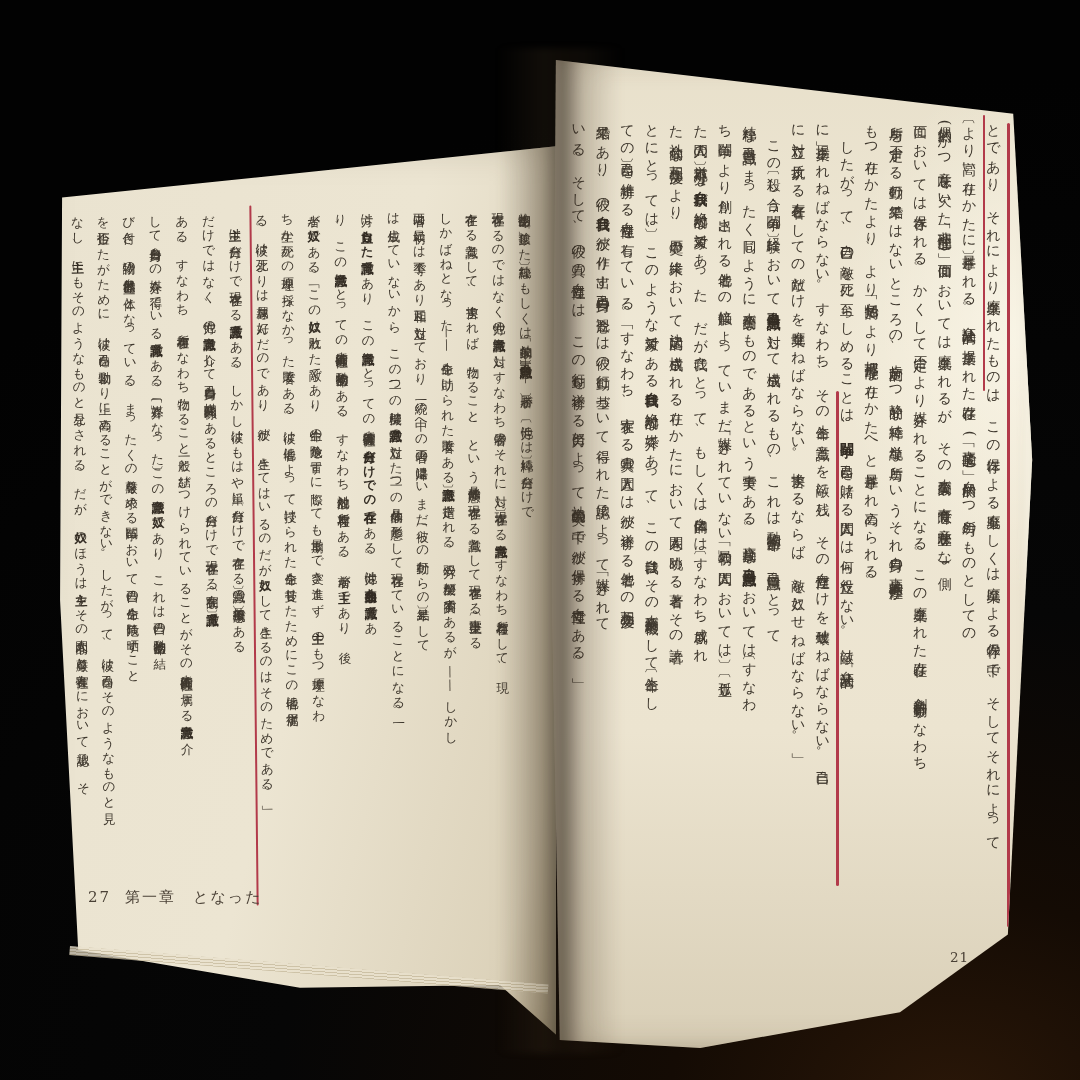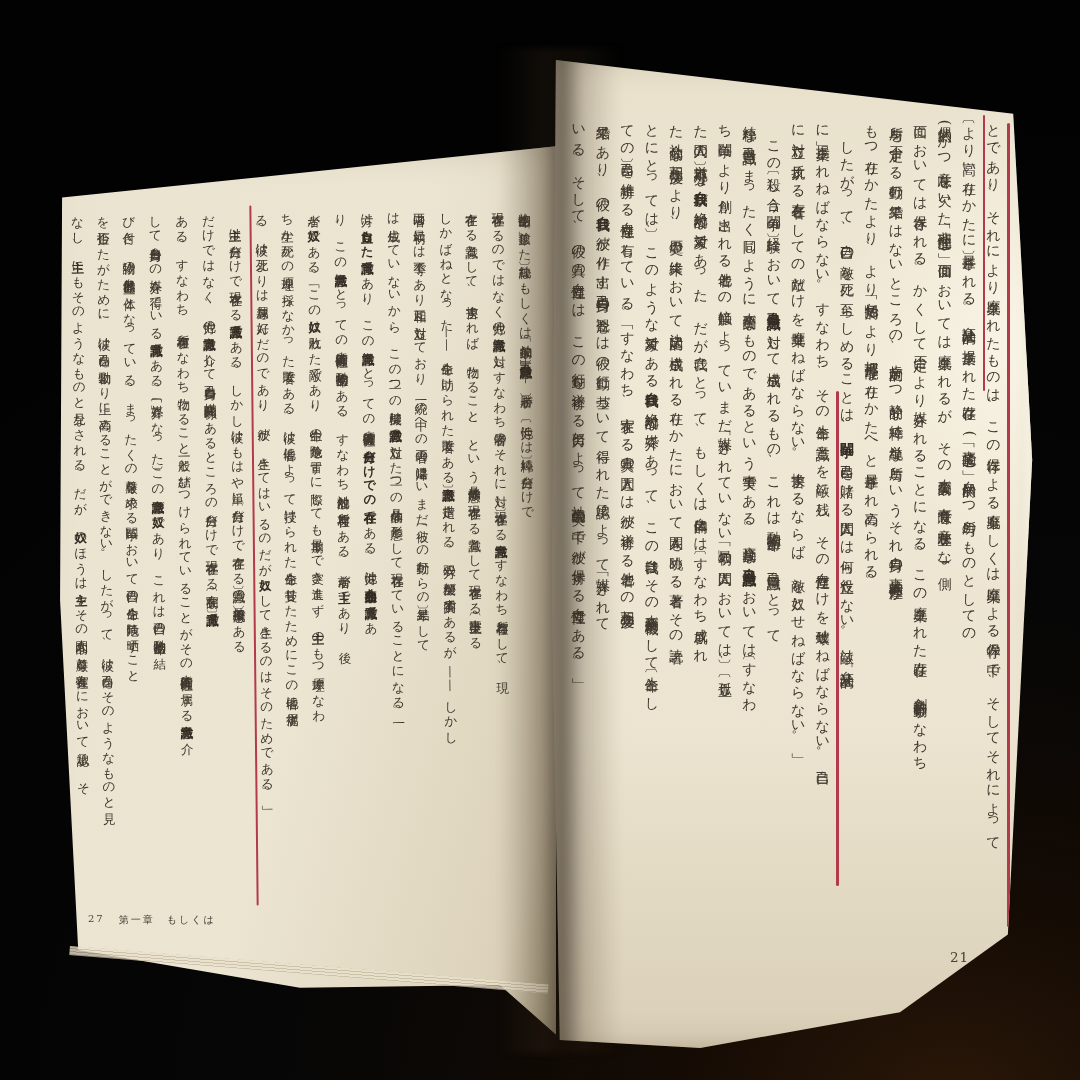--- a/index.html
+++ b/index.html
@@ -24,21 +24,21 @@
   .spine-shadow{position:absolute;left:498px;top:48px;width:124px;height:1005px;pointer-events:none;z-index:5;
     background:linear-gradient(to right, rgba(0,0,0,0) 0%, rgba(62,48,30,.25) 36%, rgba(28,20,11,.48) 52%, rgba(62,48,30,.2) 68%, rgba(0,0,0,0) 100%);
     filter:blur(3px);}
   .textblock{position:absolute;writing-mode:vertical-rl;color:#3f382e;}
   .tb-right{left:13px;top:60px;width:441px;height:812px;font-size:14px;line-height:24.4px;letter-spacing:1.55px;}
   .tb-left{left:26px;top:65px;width:463px;height:700px;font-size:12.6px;line-height:25.6px;letter-spacing:0.8px;transform:rotate(-0.6deg);}
   .col{position:relative;white-space:nowrap;}
   .em{font-family:"DejaVu Sans","Liberation Sans",sans-serif;font-weight:600;font-size:.97em;color:#332c23;}
   .uline{position:absolute;display:block;right:-3.5px;width:2.2px;border-radius:2px;background:rgba(178,58,74,.85);}
   .footer{position:absolute;color:#4a4136;font-family:"DejaVu Serif","Liberation Serif",serif;}
-  .footer-left{left:36px;top:773px;font-size:10px;display:flex;gap:14px;letter-spacing:2px;}
+  .footer-left{left:36px;top:748px;font-size:15px;display:flex;gap:14px;letter-spacing:2px;}
   .footer-right{left:398px;top:894px;font-size:13.5px;letter-spacing:1px;}
 </style>
 </head>
 <body>
 
 <div class="photo">
 
   <div class="page page-left">
     <div class="textblock tb-left" id="left-cols">
         <div class="col"><span>物的生命を「捨象」した〕純粋な〔もしくは「抽象的な」〕</span><span class="em">自己意識</span><span>〔——勝者〕が、〔他方には〕純粋に自分だけで</span></div>
@@ -55,21 +55,21 @@
         <div class="col"><span>　</span><span class="em">主</span><span>は自分だけで現存在する</span><span class="em">意識</span><span>である。しかし彼はもはや単に〔自分だけで存在する〕意識の〔抽象〕概念である</span><i class="uline" style="top: 0%; height: 100%; background: rgb(178, 58, 74);"></i></div>
         <div class="col"><span>だけではなく、他方の</span><span class="em">意識</span><span>を介して自己自身と媒介的関係にあるところの自分だけで現存在する〔実在的な〕</span><span class="em">意識</span><span>で</span></div>
         <div class="col"><span>ある。すなわち、所与存在すなわち物たること一般と結びつけられていることがその本質的実在性に属する</span><span class="em">意識</span><span>を介</span></div>
         <div class="col"><span>して自分自身との媒介を得ている</span><span class="em">意識</span><span>である。〔「媒介」となった〕この</span><span class="em">意識</span><span>が</span><span class="em">奴</span><span>であり、これは自己の動物的生命と結</span></div>
         <div class="col"><span>び付き、諸物の自然的世界と一体となっている。まったくの尊厳を求める闘争において自己の生命を危険に晒すこと</span></div>
         <div class="col"><span>を拒否したがために、彼は自己を動物より上に高めることができない。したがって、彼は自己をそのようなものと見</span></div>
         <div class="col"><span>なし、</span><span class="em">主</span><span>にもそのようなものと見なされる。だが、</span><span class="em">奴</span><span>のほうは</span><span class="em">主</span><span>をその人間的な尊厳と実在性とにおいて承認し、そ</span></div>
       </div>
     <div class="footer footer-left">
       <span>27</span>
-      <span>第一章　もしくは</span>
+      <span>第一章　となった</span>
     </div>
   </div>
 
   <div class="page page-right">
     <div class="textblock tb-right" id="right-cols">
         <div class="col"><span>とであり、それにより廃棄されたものは、この保存による廃棄もしくは廃棄による保存の中で、そしてそれによって</span><i class="uline" style="top: 1%; height: 99%; background: rgb(178, 58, 74);"></i></div>
         <div class="col"><span>〔より高い在りかたに〕昇華される。弁証法的に揚棄された存在は、(「直接的で」)自然的かつ所与のものとしての</span><i class="uline" style="top: 0%; height: 34%; background: rgb(178, 58, 74);"></i></div>
         <div class="col"><span>偶然的(かつ意味を欠いた「非理性的な」)側面においては廃棄されるが、その本質的な(有意味で意味豊かな)側</span></div>
         <div class="col"><span>面においては保存される。かくして否定により媒介されることになる。この廃棄された存在は、創造的行動すなわち</span></div>
         <div class="col"><span>所与を否定する行動の結果ではないところの、肯定的かつ静的な純粋で単純な所与というそれ自身の直接的実在性が</span></div>

